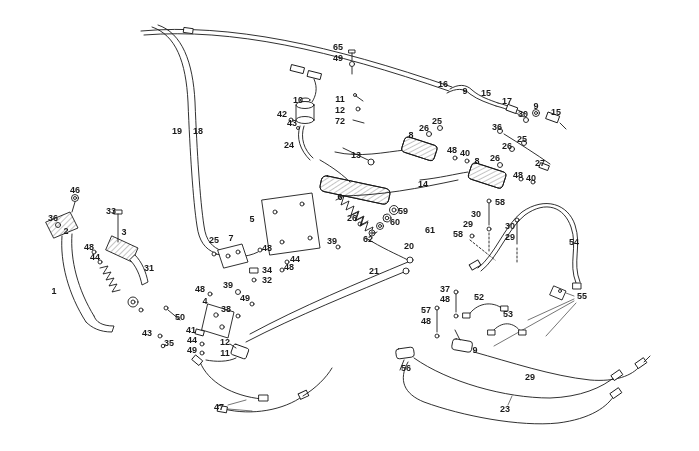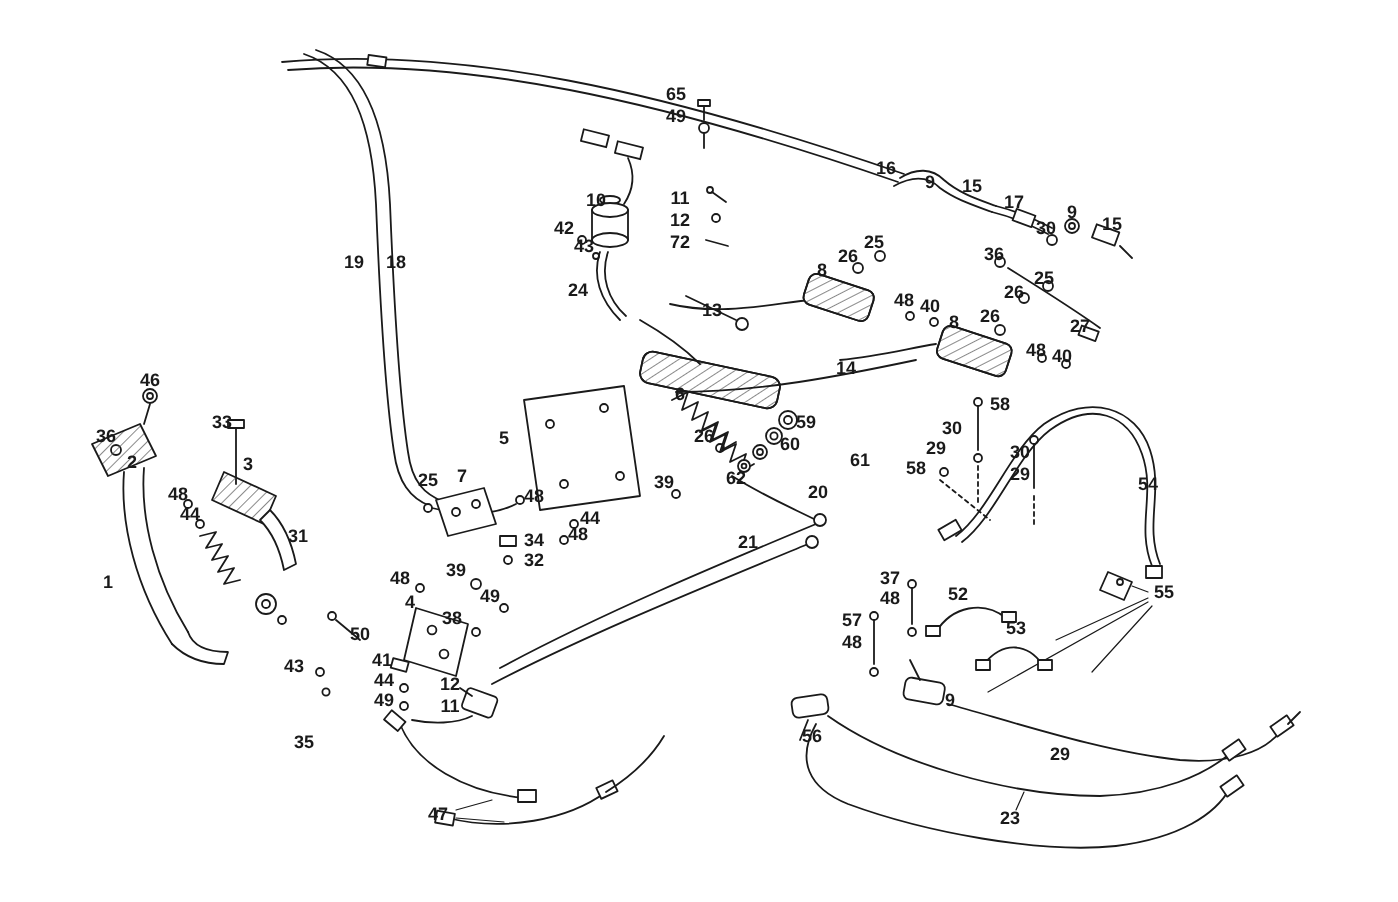--- a/index.html
+++ b/index.html
@@ -345,21 +345,21 @@
       <span class="callout" style="left: 374px; top: 271px;">21</span>
       <span class="callout" style="left: 54px; top: 291px;">1</span>
       <span class="callout" style="left: 200px; top: 289px;">48</span>
       <span class="callout" style="left: 228px; top: 285px;">39</span>
       <span class="callout" style="left: 205px; top: 301px;">4</span>
       <span class="callout" style="left: 245px; top: 298px;">49</span>
       <span class="callout" style="left: 226px; top: 309px;">38</span>
       <span class="callout" style="left: 180px; top: 317px;">50</span>
       <span class="callout" style="left: 191px; top: 330px;">41</span>
       <span class="callout" style="left: 147px; top: 333px;">43</span>
-      <span class="callout" style="left: 152px; top: 343px; margin-top: 28px;">35</span>
+      <span class="callout" style="left: 169px; top: 343px;">35</span>
       <span class="callout" style="left: 192px; top: 340px;">44</span>
       <span class="callout" style="left: 192px; top: 350px;">49</span>
       <span class="callout" style="left: 225px; top: 342px;">12</span>
       <span class="callout" style="left: 225px; top: 353px;">11</span>
       <span class="callout" style="left: 445px; top: 289px;">37</span>
       <span class="callout" style="left: 445px; top: 299px;">48</span>
       <span class="callout" style="left: 479px; top: 297px;">52</span>
       <span class="callout" style="left: 426px; top: 310px;">57</span>
       <span class="callout" style="left: 426px; top: 321px;">48</span>
       <span class="callout" style="left: 508px; top: 314px;">53</span>

